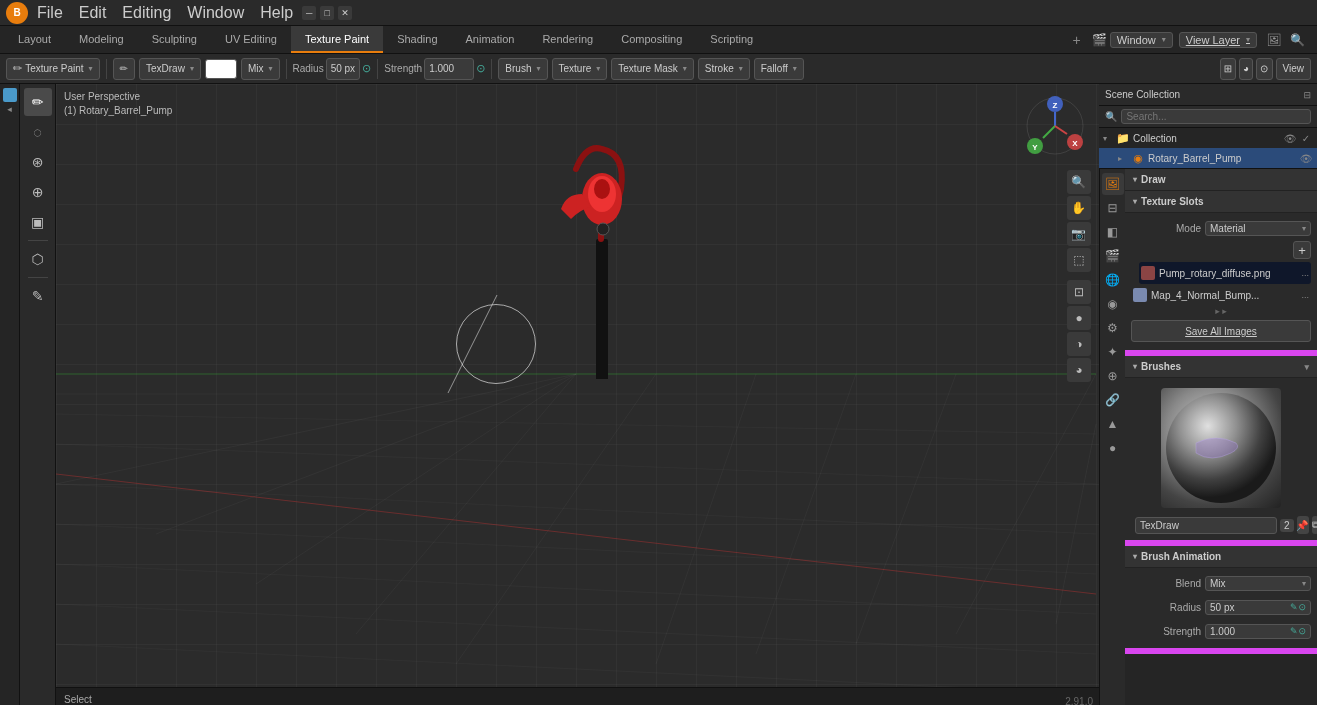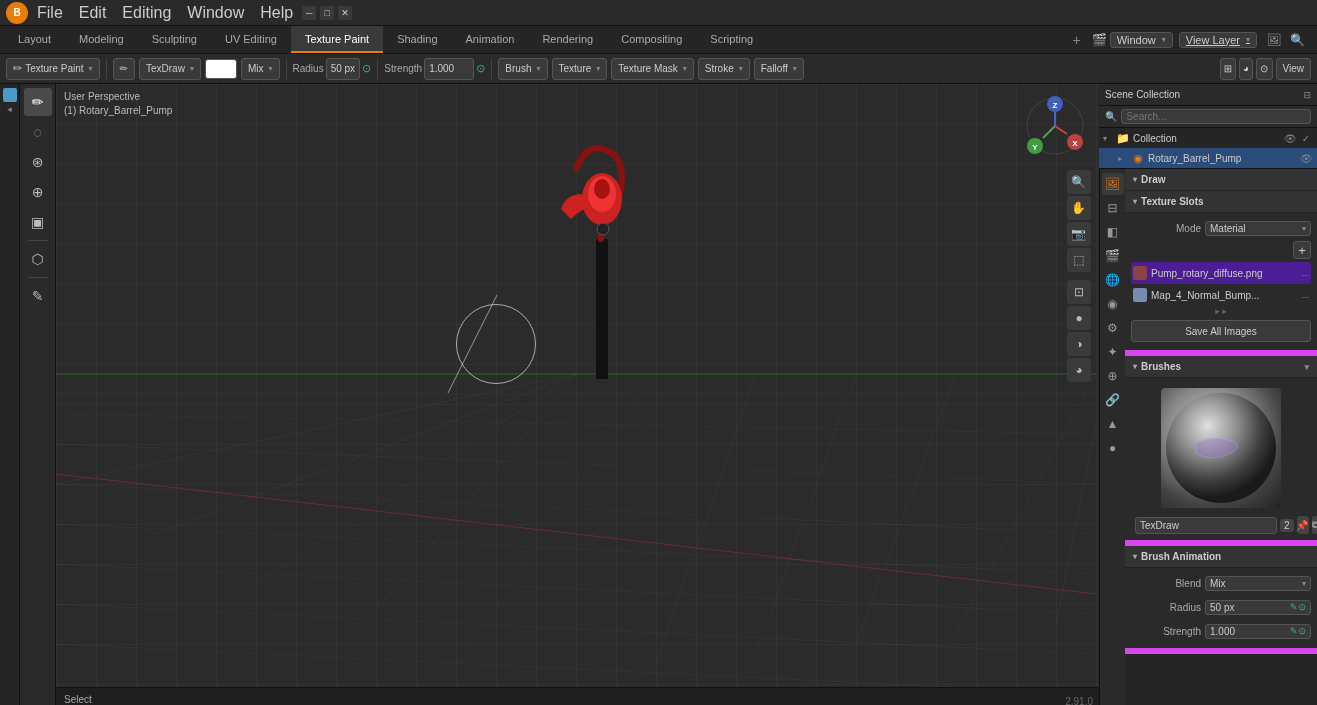--- a/index.html
+++ b/index.html
@@ -324,21 +324,21 @@
     
     .texture-slot {
       display: flex;
       align-items: center;
       height: 22px;
       gap: 4px;
       padding: 1px 2px;
       cursor: pointer;
       border-radius: 3px;
     }
-    .texture-slot.active { background: #4c1d95; }
+    .texture-slot.active { background: #0f172a; margin-left: 8px; }
     .ts-color {
       width: 14px; height: 14px;
       border-radius: 2px;
       flex-shrink: 0;
     }
     .ts-name {
       flex: 1;
       font-size: 10px;
       color: #ccc;
       white-space: nowrap;
@@ -450,20 +450,21 @@
       background: #3a3a3a;
       border: 1px solid #555;
       border-radius: 3px;
       color: #ccc;
       font-size: 10px;
       cursor: pointer;
       display: flex;
       align-items: center;
       justify-content: center;
       margin: 4px 0;
+      text-decoration: underline;
     }
 
     .props-panel::-webkit-scrollbar { width: 6px; }
     .props-panel::-webkit-scrollbar-track { background: #222; }
     .props-panel::-webkit-scrollbar-thumb { background: #555; border-radius: 3px; }
 
     .version-text {
       position: absolute;
       bottom: 4px;
       right: 6px;

